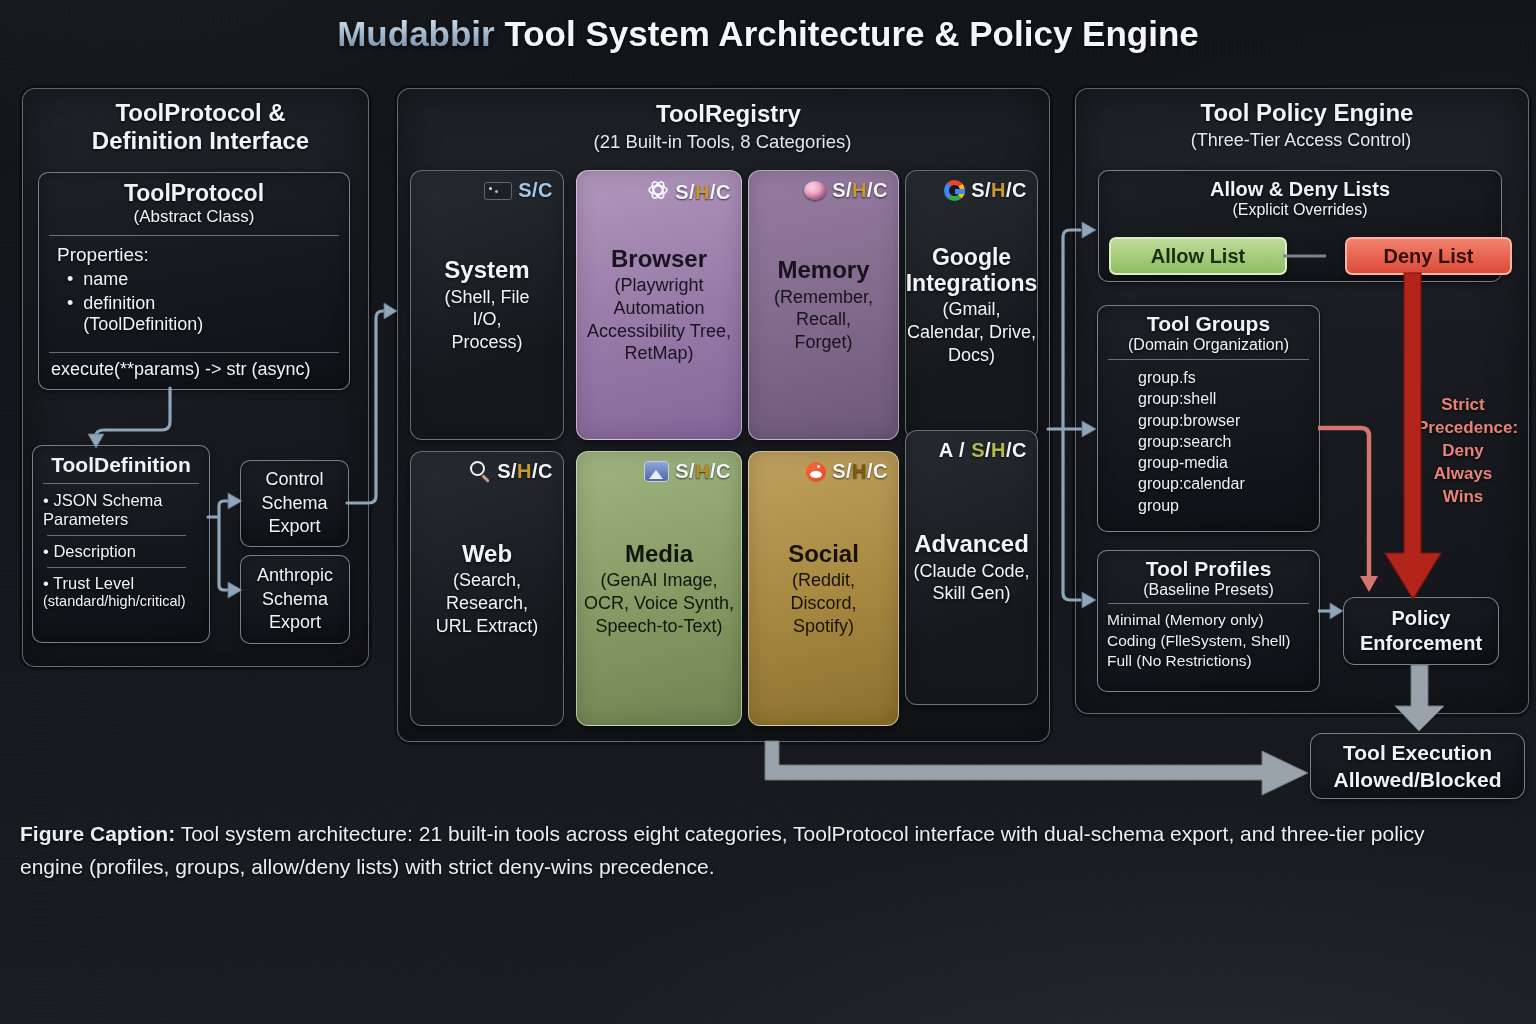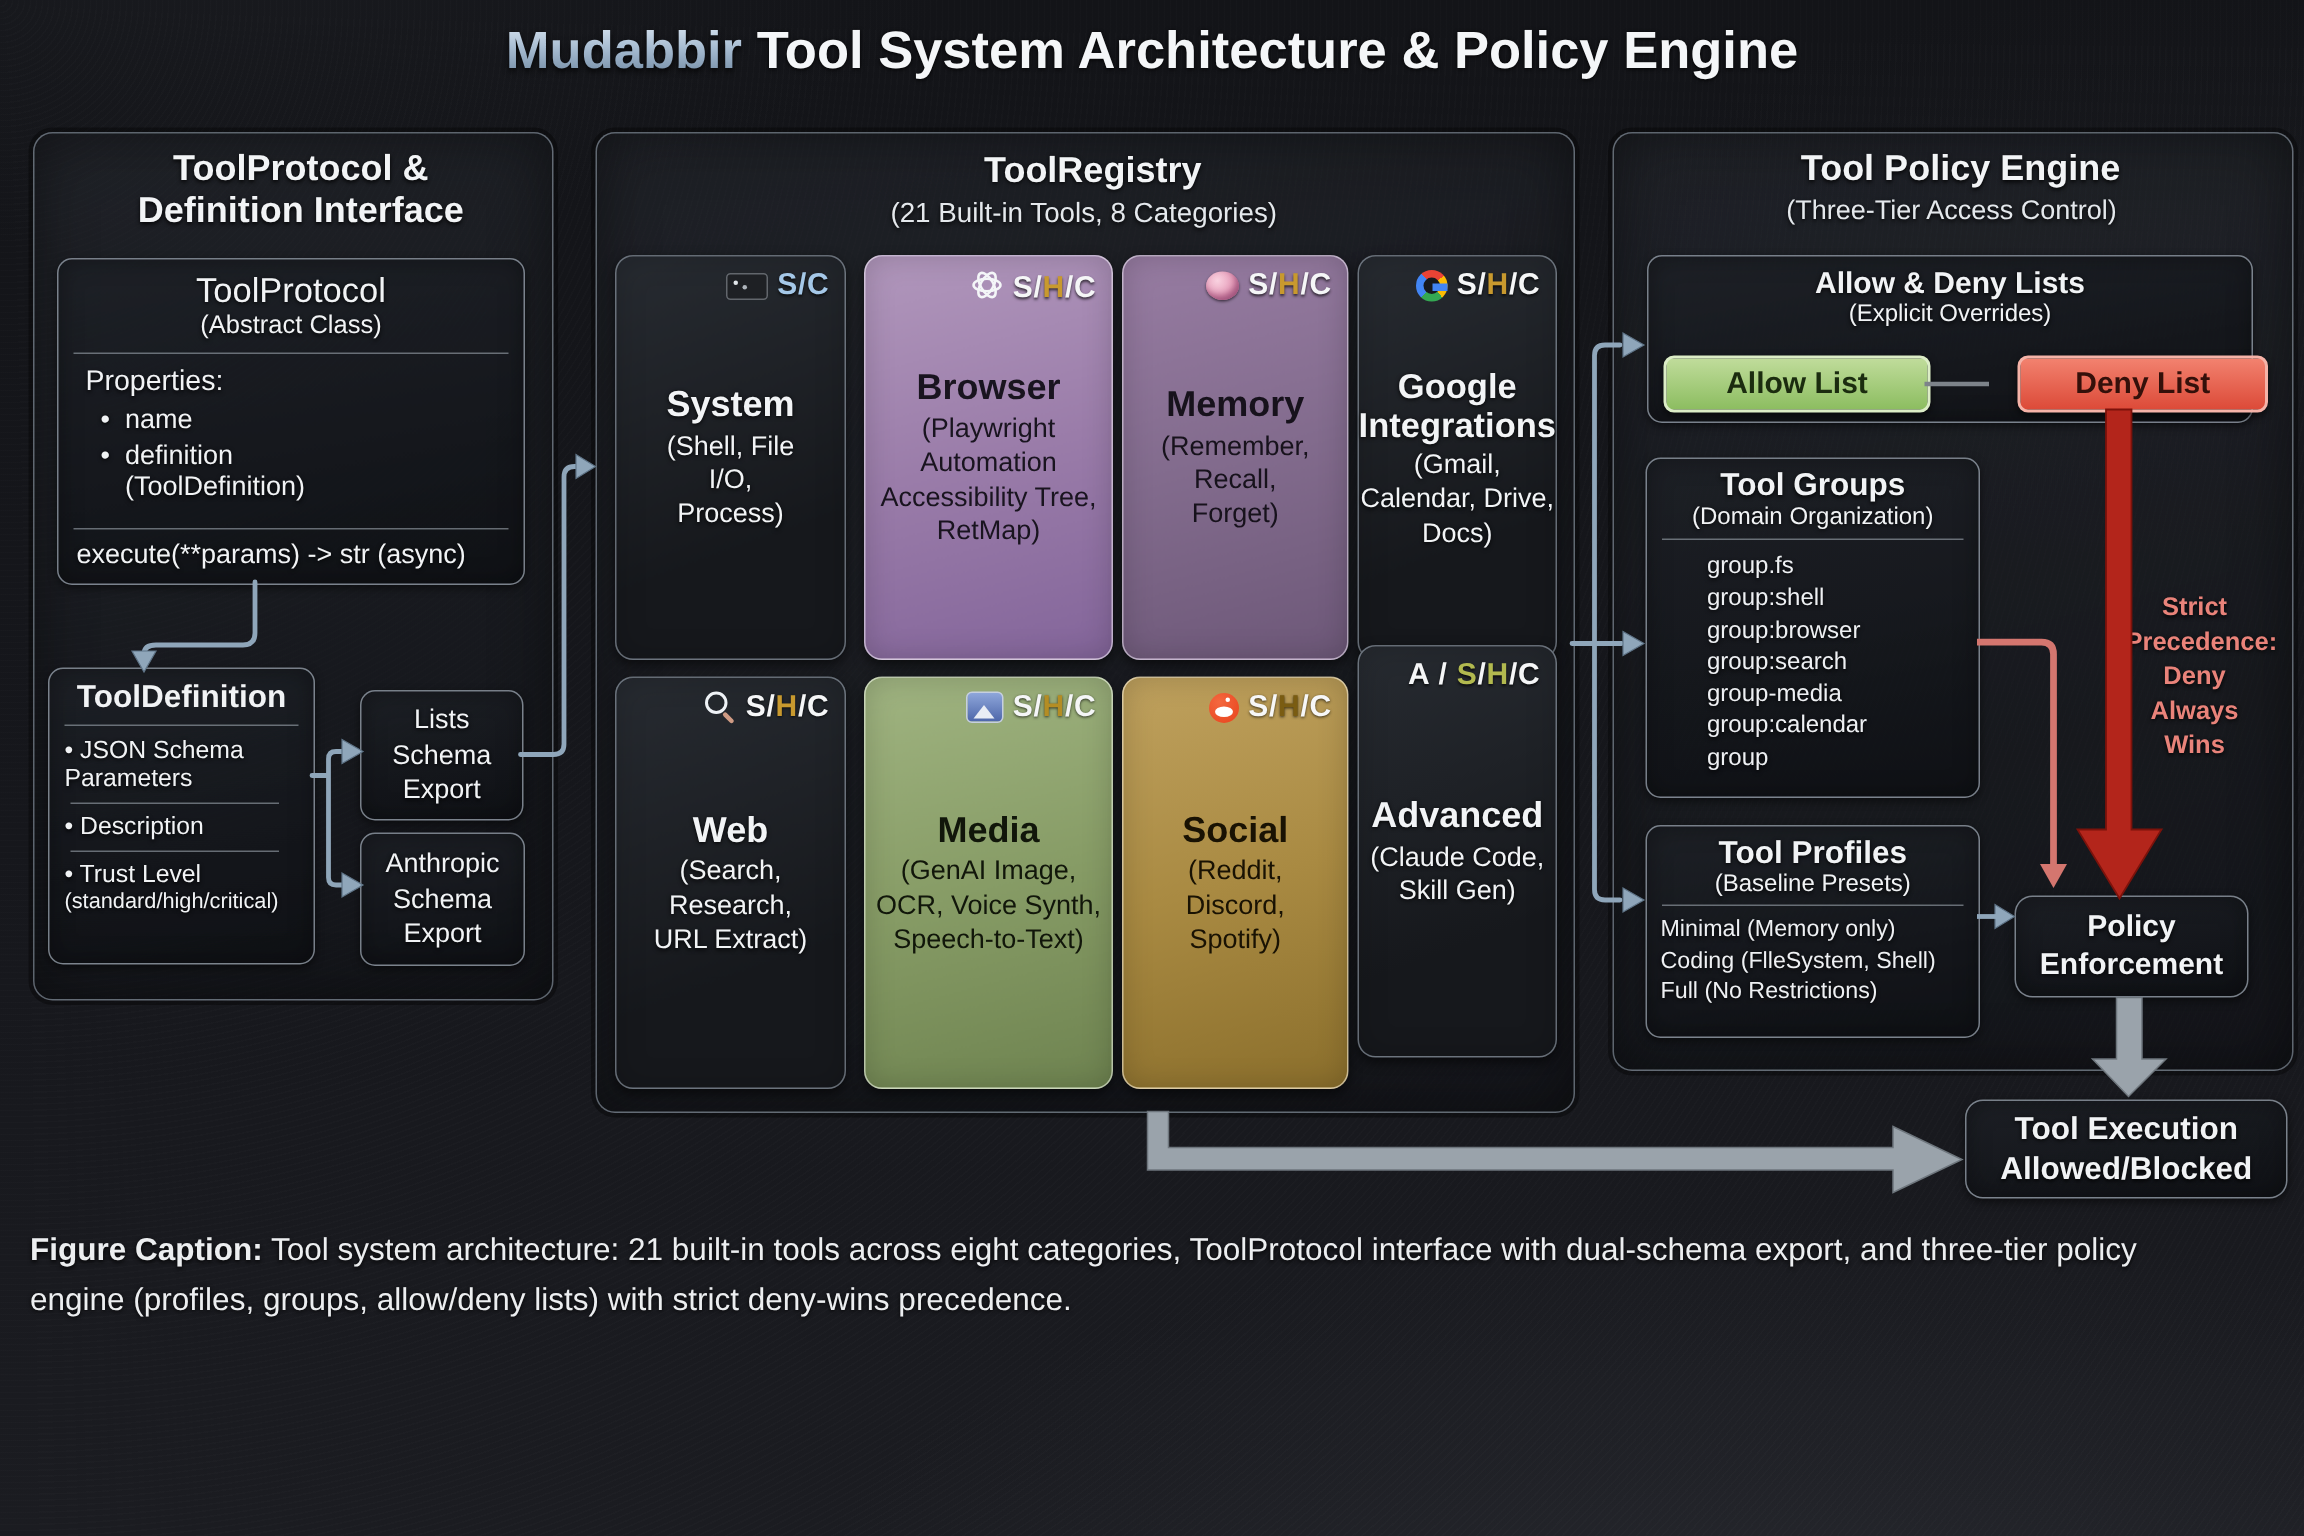--- a/index.html
+++ b/index.html
@@ -85,21 +85,21 @@
   </div>
 
   <div class="abs panel" style="left:22px;top:88px;width:345px;height:577px"></div>
   <div class="abs center" style="left:22px;top:99px;width:345px">
     <div class="panel-h1 ts">ToolProtocol &amp;</div>
     <div class="panel-h1 ts">Definition Interface</div>
   </div>
 
   <div class="abs box" style="left:38px;top:172px;width:310px;height:216px;display:flex;flex-direction:column">
     <div class="center" style="padding-top:7px">
-      <div style="font-size:23px;font-weight:normal" class="ts">ToolProtocol</div>
+      <div style="font-size:23px;font-weight:bold" class="ts">ToolProtocol</div>
       <div style="font-size:17px" class="ts">(Abstract Class)</div>
     </div>
     <div class="hr" style="margin-top:8px"></div>
     <div style="padding:4px 18px 0 18px;flex:1">
       <div style="font-size:19px" class="ts">Properties:</div>
       <div style="font-size:18px;padding-left:10px;margin-top:3px" class="ts">•&nbsp;&nbsp;<span>name</span></div>
       <div style="font-size:18px;padding-left:10px;margin-top:3px;max-width:150px" class="ts">•&nbsp;&nbsp;<span style="display:inline-block;vertical-align:top;max-width:120px">definition (ToolDefinition)</span></div>
     </div>
     <div class="hr"></div>
     <div style="font-size:18px;padding:2px 12px 9px 12px" class="ts">execute(**params) -&gt; str (async)</div>
@@ -112,21 +112,21 @@
       <div>• <span>JSON Schema Parameters</span></div>
       <div class="hr" style="margin:6px 4px;width:88%"></div>
       <div>• <span>Description</span></div>
       <div class="hr" style="margin:6px 4px;width:88%"></div>
       <div>• <span>Trust Level</span></div>
       <div style="font-size:14.5px">(standard/high/critical)</div>
     </div>
   </div>
 
   <div class="abs box center" style="left:240px;top:460px;width:107px;height:85px;display:flex;align-items:center;justify-content:center;font-size:18px;line-height:1.3">
-    <span class="ts" style="max-width:80px">Lists Schema Export</span>
+    <span class="ts" style="max-width:80px">Control Schema Export</span>
   </div>
   <div class="abs box center" style="left:240px;top:555px;width:108px;height:87px;display:flex;align-items:center;justify-content:center;font-size:18px;line-height:1.3">
     <span class="ts" style="max-width:90px">Anthropic Schema Export</span>
   </div>
 
   <div class="abs panel" style="left:397px;top:88px;width:651px;height:652px"></div>
   <div class="abs center" style="left:397px;top:100px;width:651px">
     <div class="panel-h1 ts">ToolRegistry</div>
     <div class="panel-h2 ts">(21 Built-in Tools, 8 Categories)</div>
   </div>

